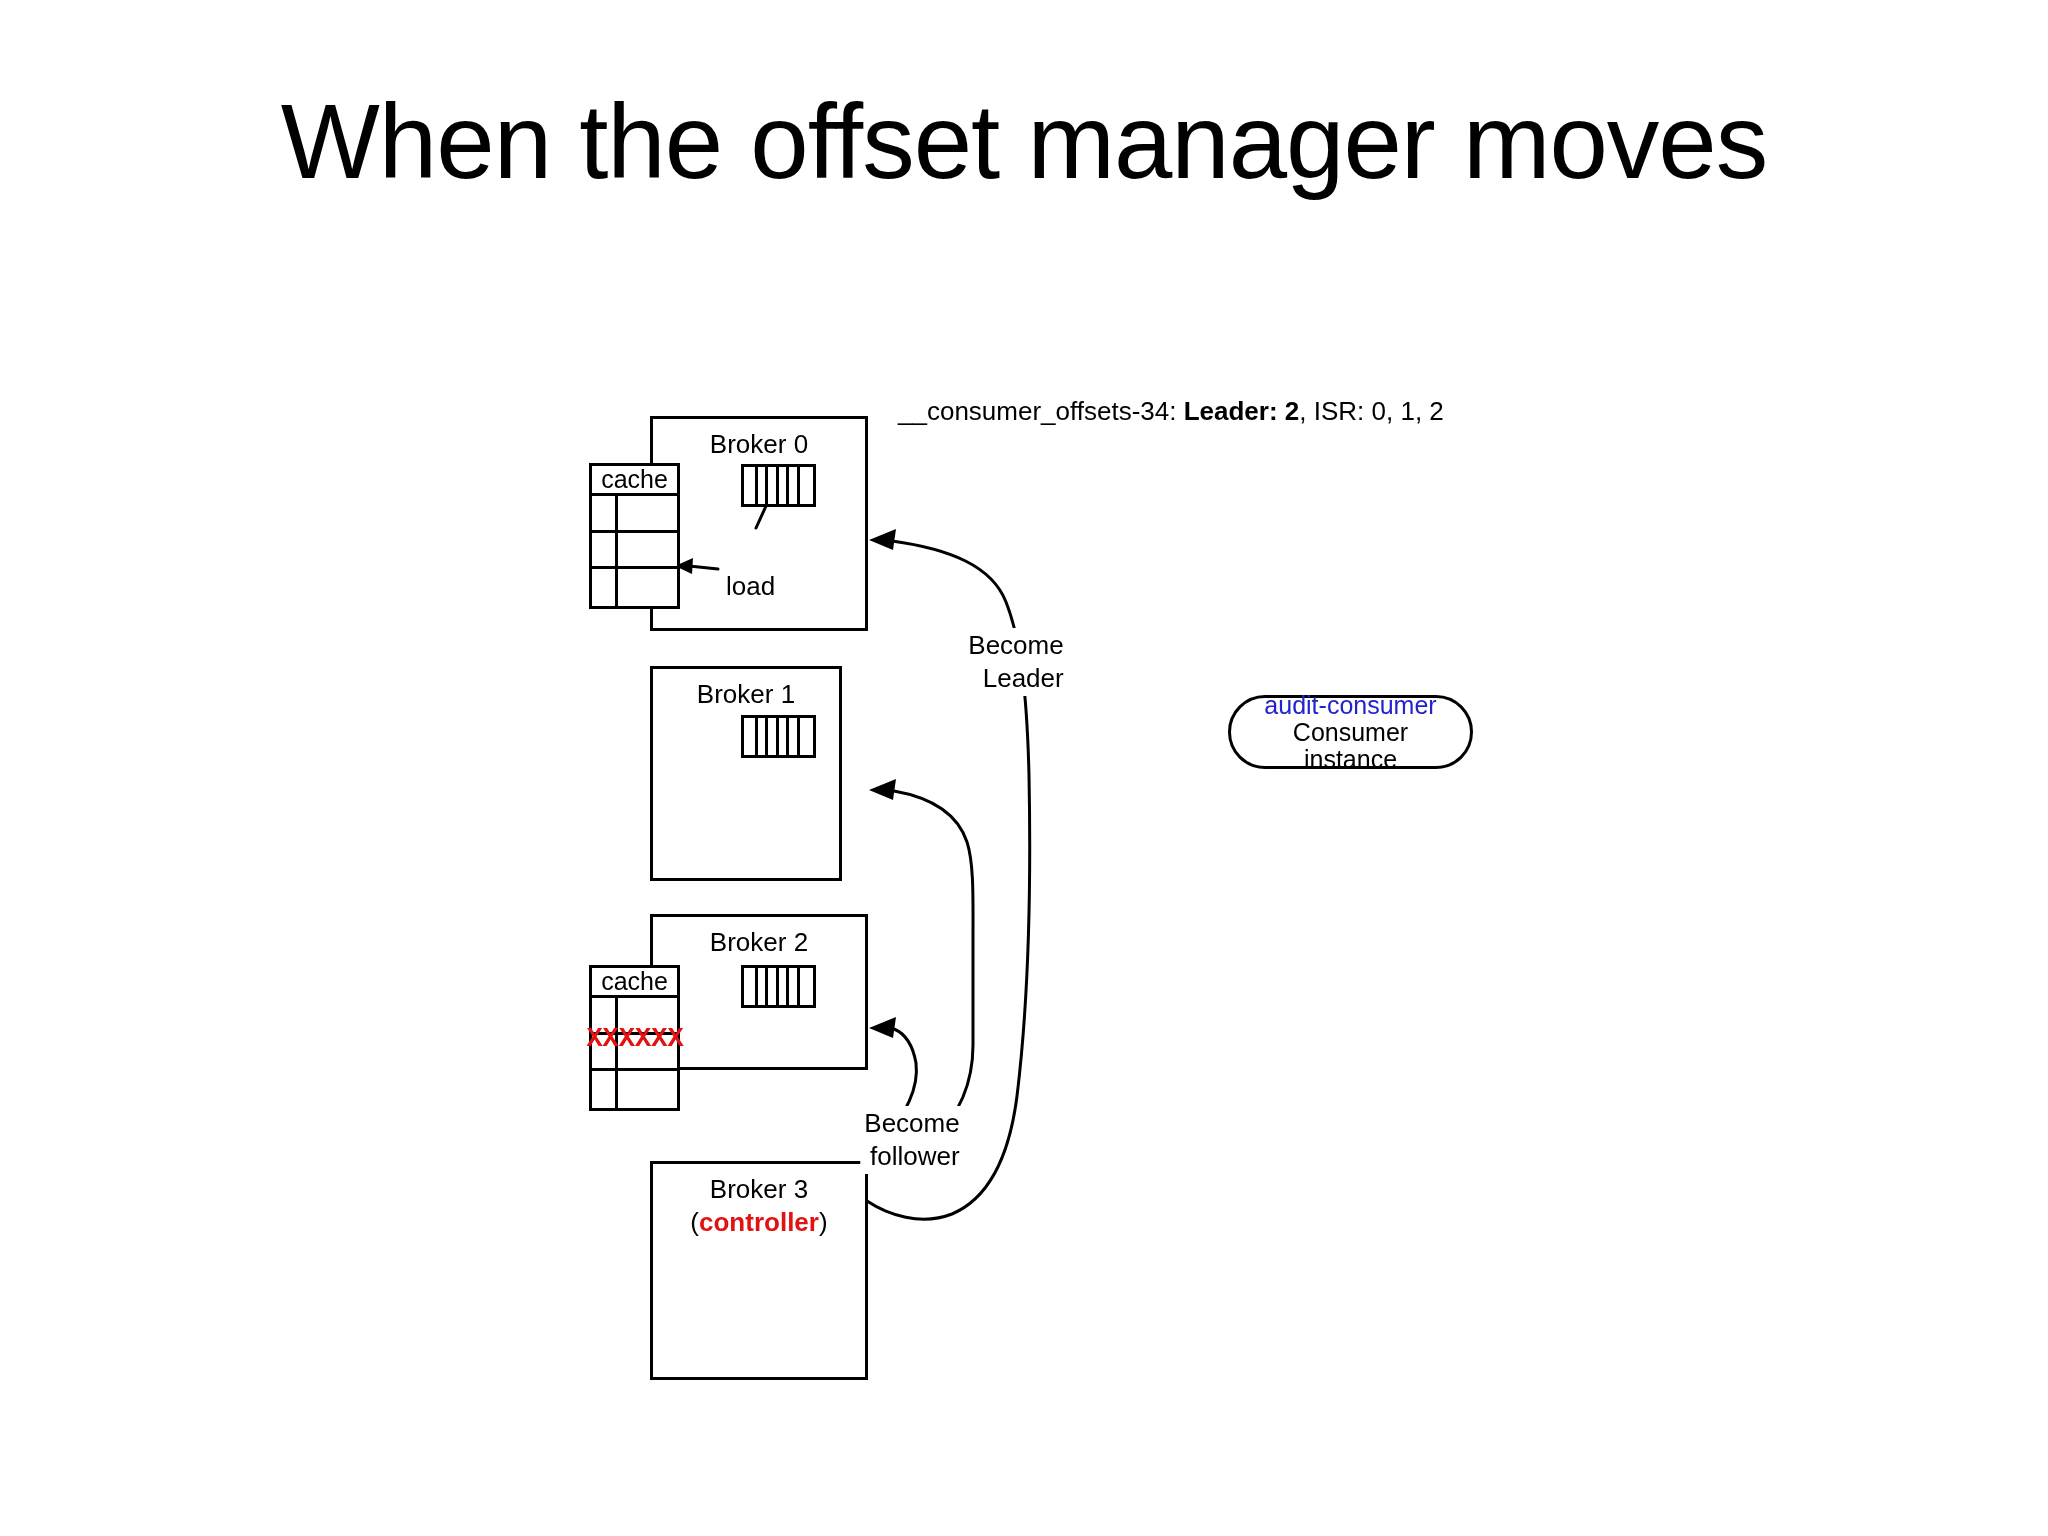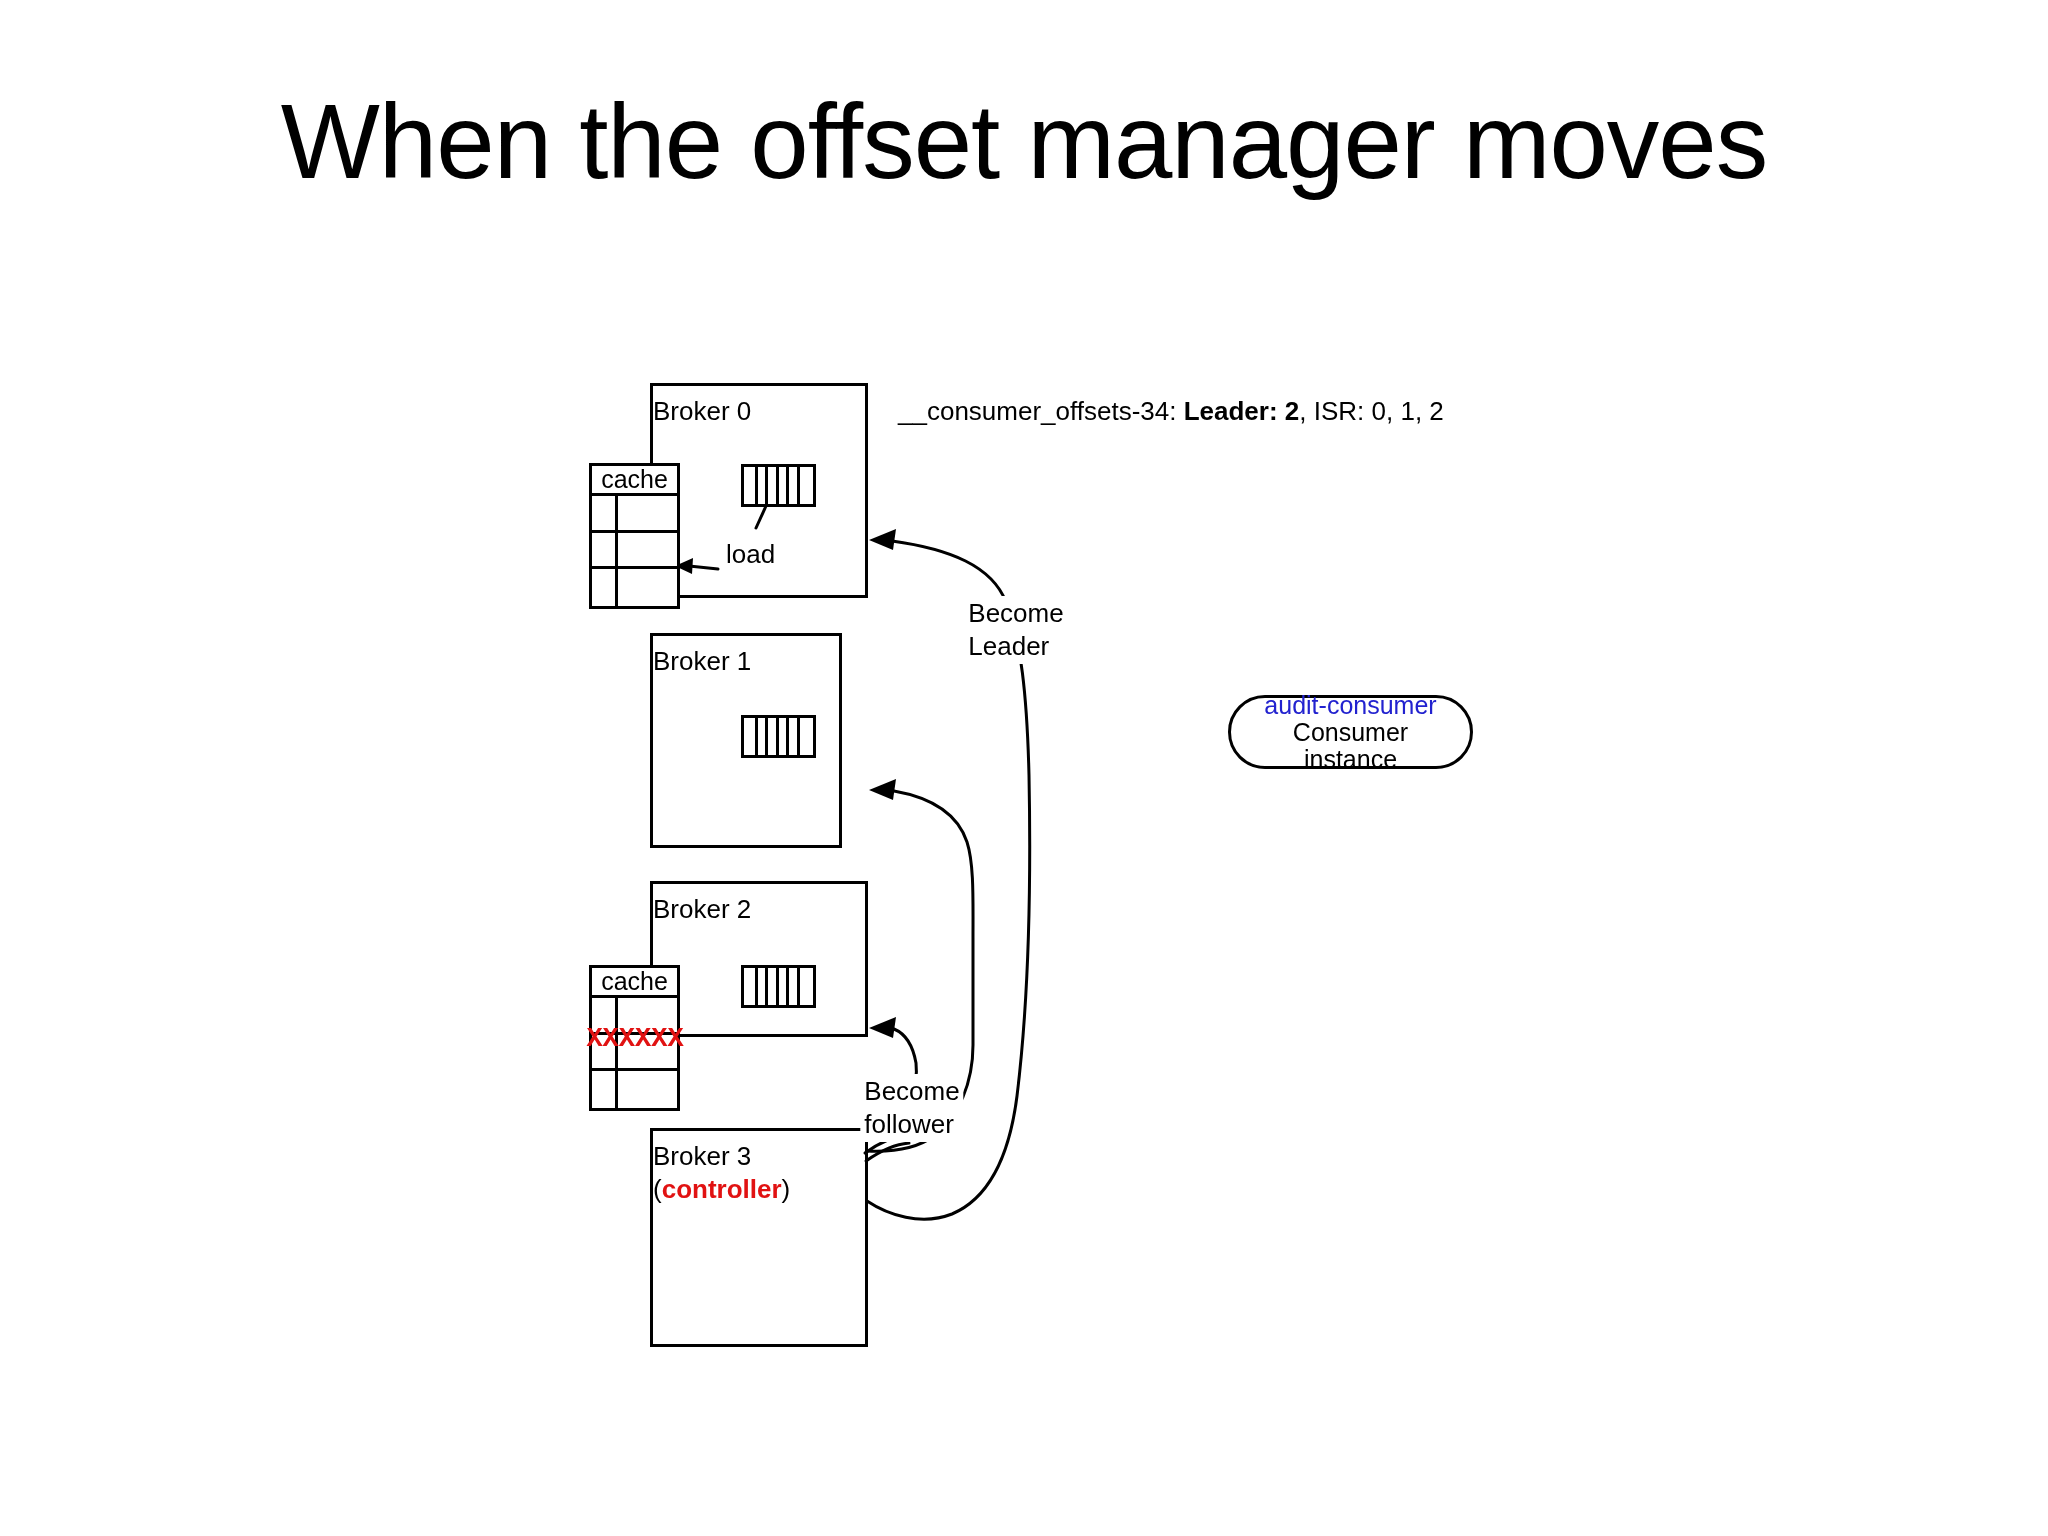--- a/index.html
+++ b/index.html
@@ -17,21 +17,21 @@
   .slide-title{
     position:absolute;left:0;top:82px;width:100%;text-align:center;
     font-size:105px;letter-spacing:-1px;white-space:nowrap;
   }
   svg.overlay{position:absolute;left:0;top:0;z-index:1;}
   svg.overlay path{fill:none;stroke:var(--ink);stroke-width:3;stroke-linecap:round;}
   svg.overlay polygon{fill:var(--ink);stroke:none;}
 
   .broker{
     position:absolute;border:3px solid var(--ink);box-sizing:border-box;
-    background:transparent;z-index:2;text-align:left;
+    background:transparent;z-index:2;text-align:center;margin-top:33px;
   }
   .broker-label{display:block;margin-top:10px;font-size:26px;}
   .broker-role{display:block;margin-top:2px;font-size:26px;}
   .broker-role .role-name{color:var(--red);font-weight:bold;}
   #broker-0{left:650px;top:383px;width:218px;height:215px;}
   #broker-1{left:650px;top:633px;width:192px;height:215px;}
   #broker-2{left:650px;top:881px;width:218px;height:156px;}
   #broker-3{left:650px;top:1128px;width:218px;height:219px;}
 
   .segment{
@@ -62,21 +62,21 @@
   .cache-cell.rowline{border-bottom:3px solid var(--ink);}
 
   .invalid-marks{
     position:absolute;left:580px;top:1022px;width:110px;height:34px;
     line-height:34px;text-align:center;font-size:27px;font-weight:bold;
     color:var(--red);z-index:5;white-space:nowrap;font-family:Liberation Mono, monospace;
   }
 
   .float-label{
     position:absolute;z-index:6;background:var(--bg);font-size:26px;
-    text-align:left;line-height:33px;white-space:nowrap;padding:1px 4px;
+    text-align:right;line-height:33px;white-space:nowrap;padding:1px 4px;margin-top:32px;
   }
   #label-load{left:722px;top:537px;}
   #label-become-leader{left:1016px;top:596px;transform:translateX(-50%);}
   #label-become-follower{left:912px;top:1074px;transform:translateX(-50%);}
 
   .partition-status{
     position:absolute;left:890px;top:396px;font-size:26px;white-space:nowrap;z-index:2;margin-left:8px;
   }
   .partition-status .bold{font-weight:bold;}
 

